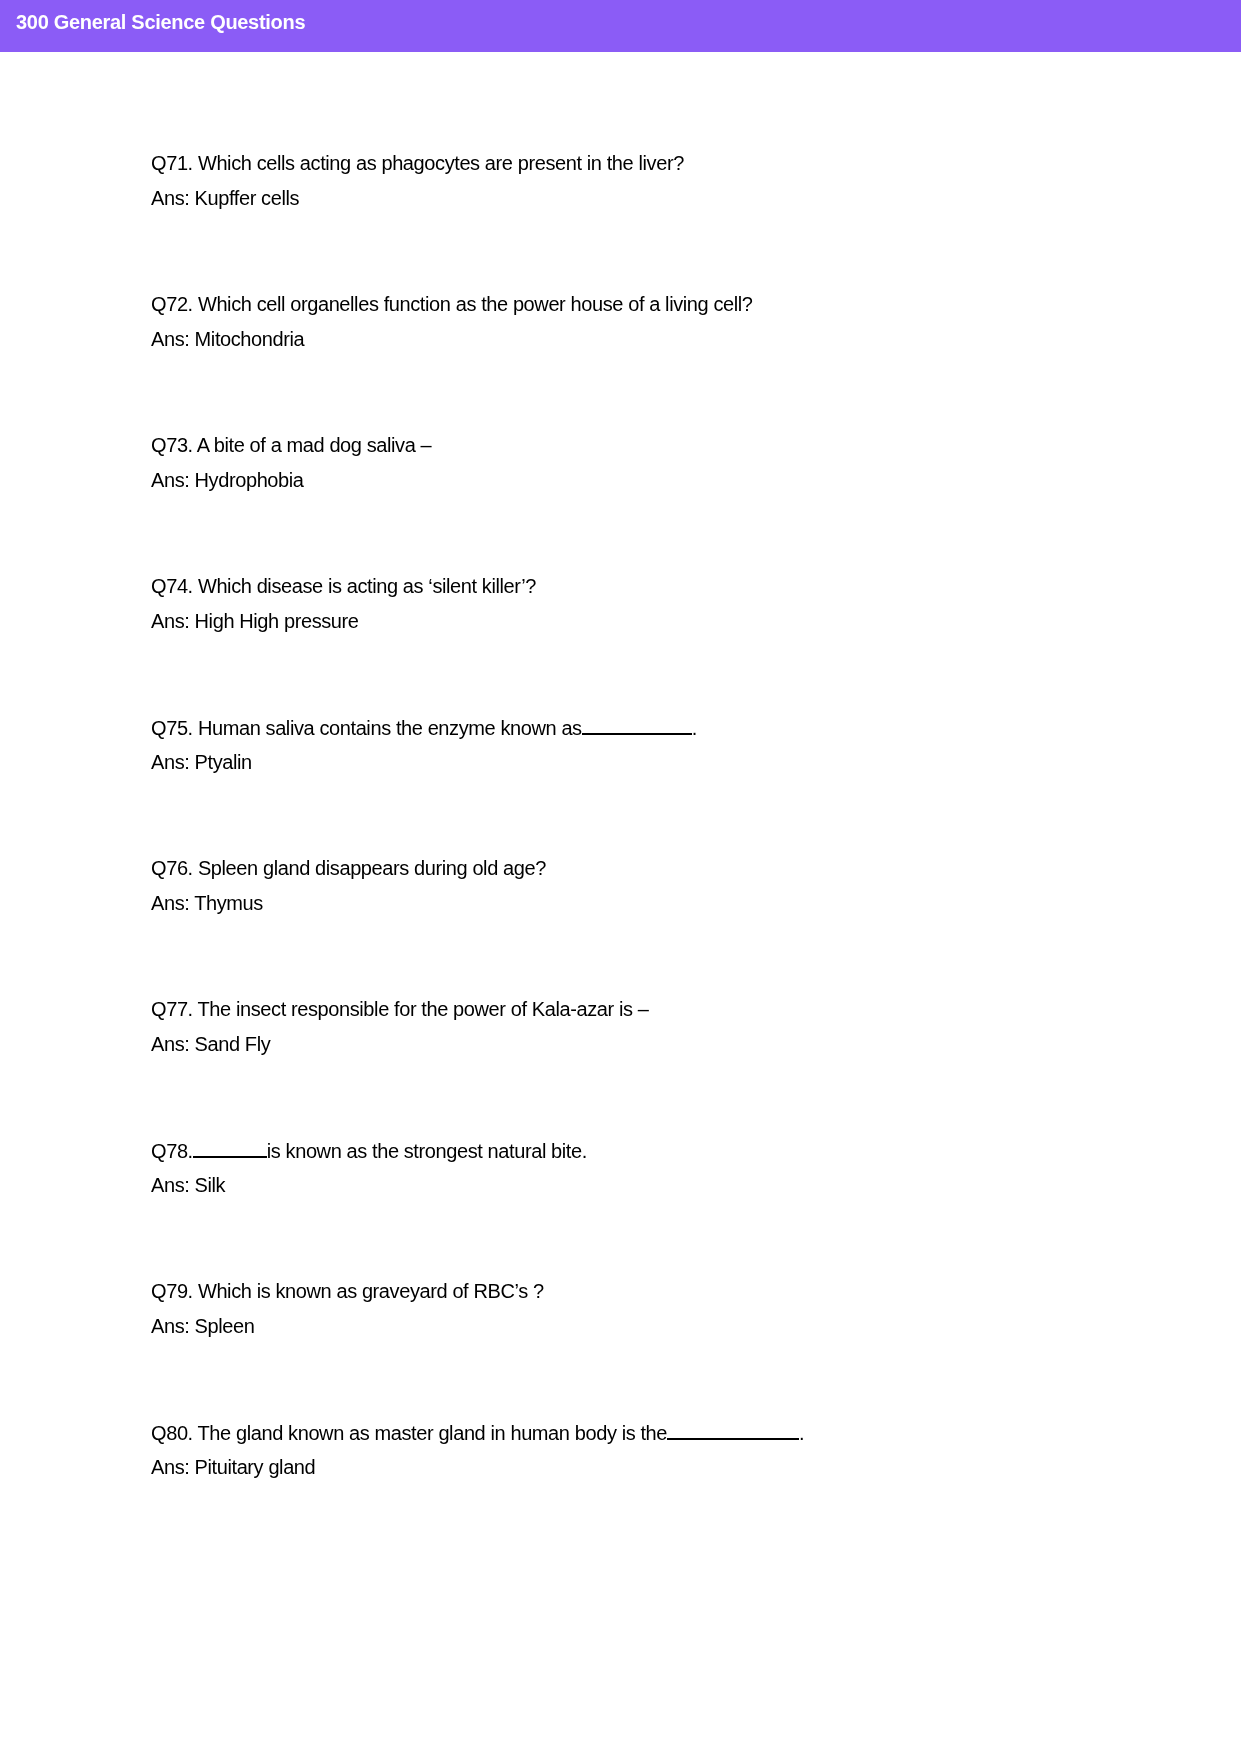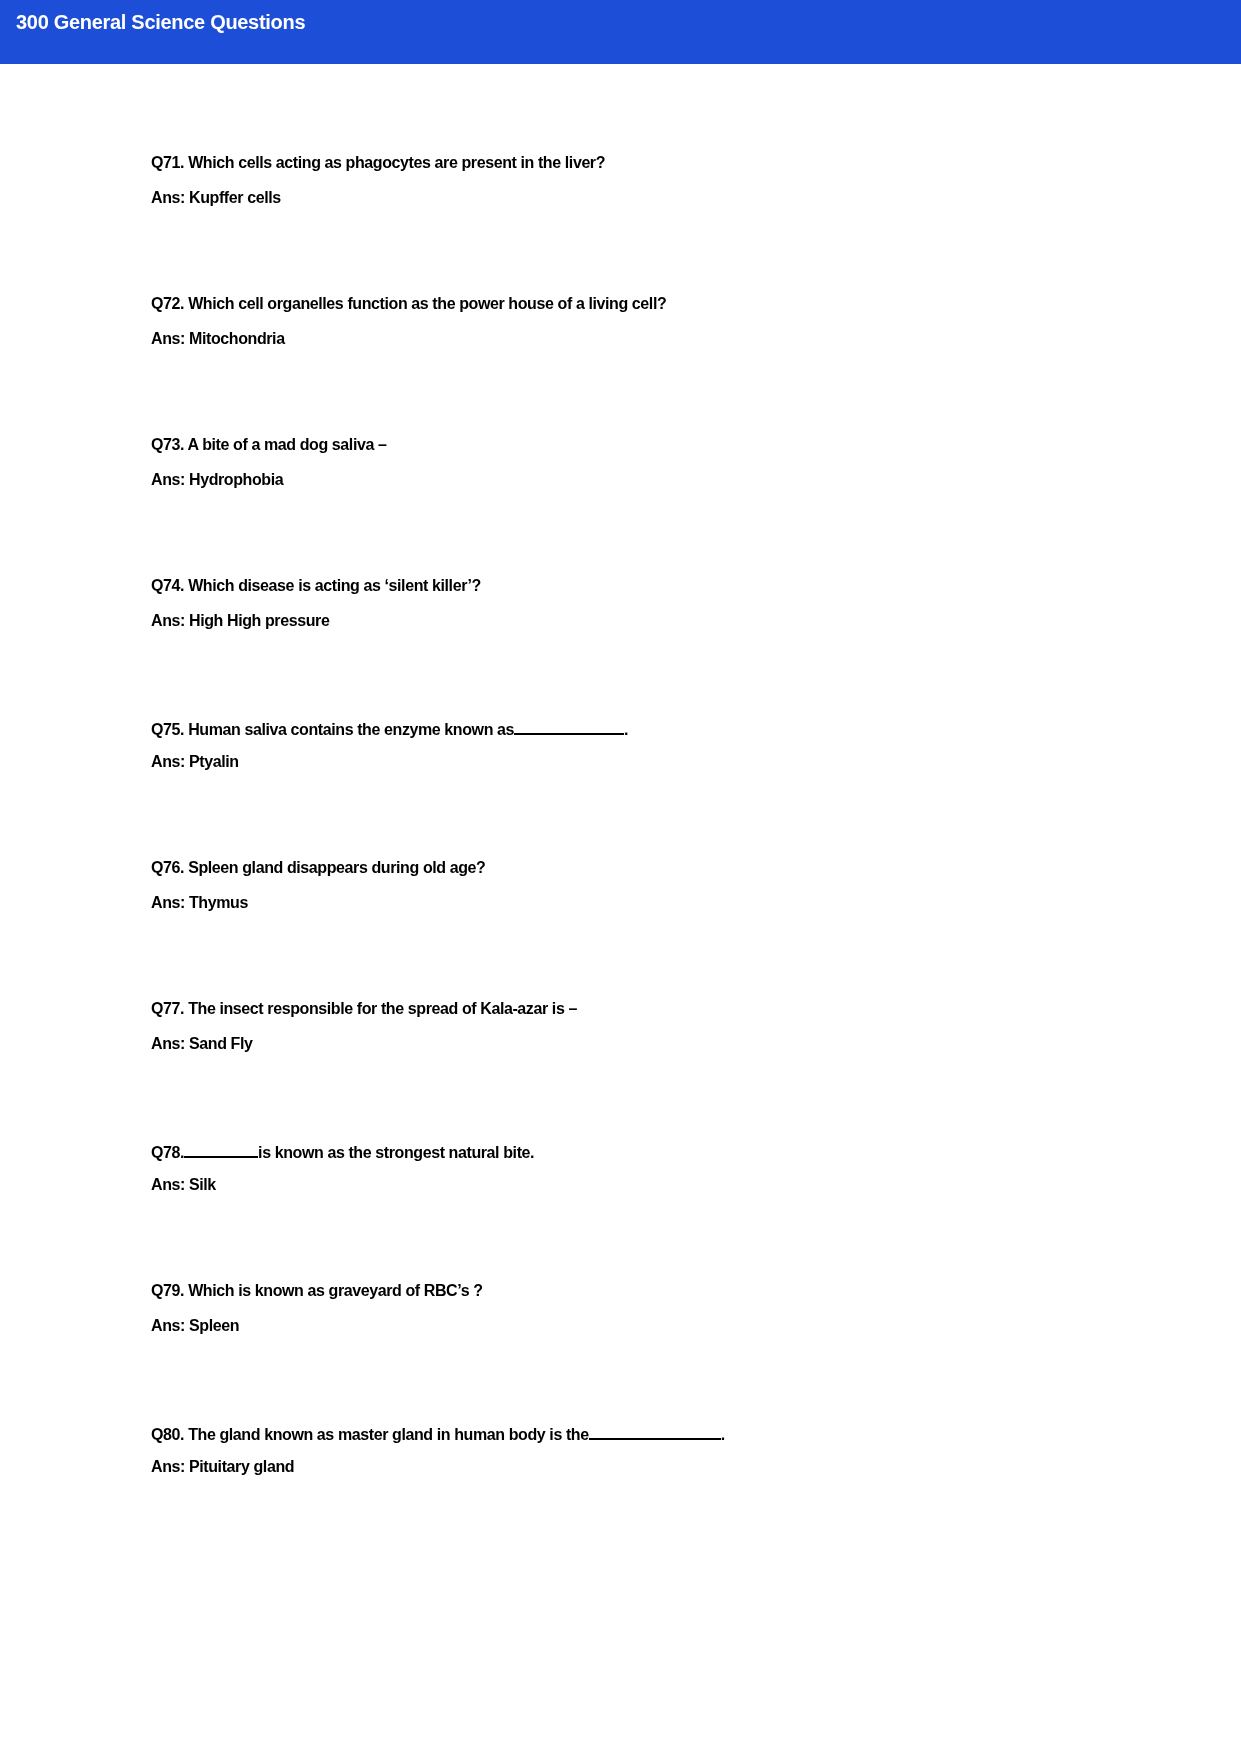--- a/index.html
+++ b/index.html
@@ -1,22 +1,22 @@
 <!DOCTYPE html>
 <html><head>
 <meta charset="utf-8">
 <style>
   html, body { margin:0; padding:0; background:#ffffff; }
   body { width:1241px; height:1755px; position:relative; overflow:hidden;
          font-family:"Liberation Sans", sans-serif; }
-  .header { position:absolute; left:0; top:0; width:1241px; height:64px; background:#1d4ed8; }
+  .header { position:absolute; left:0; top:0; width:1241px; height:52px; background:#8b5cf6; }
   .header-title { position:absolute; left:16px; top:11px; color:#ffffff; font-weight:bold;
                   font-size:20px; letter-spacing:-0.3px; white-space:nowrap; }
   .qa { position:absolute; left:151px; width:1000px; }
-  .q, .a { position:absolute; left:0; font-weight:bold; font-size:16px; color:#000;
+  .q, .a { position:absolute; left:0; font-weight:normal; font-size:20px; color:#000;
            white-space:nowrap; letter-spacing:-0.4px; line-height:24px; }
   .q { top:0; }
   .a { top:35px; }
   .blank { display:inline-block; border-bottom:2px solid #000; height:18px; vertical-align:baseline; }
 </style>
 </head>
 <body>
 
 <div class="header">
   <div class="header-title">300 General Science Questions</div>
@@ -41,21 +41,21 @@
     </div>
     <div class="qa" style="top: 715px;">
       <div class="q"><span>Q75. Human saliva contains the enzyme known as</span><span class="blank" style="width: 110px;"></span><span>.</span></div>
       <div class="a">Ans: Ptyalin</div>
     </div>
     <div class="qa" style="top: 856px;">
       <div class="q"><span>Q76. Spleen gland disappears during old age?</span></div>
       <div class="a">Ans: Thymus</div>
     </div>
     <div class="qa" style="top: 997px;">
-      <div class="q"><span>Q77. The insect responsible for the spread of Kala-azar is –</span></div>
+      <div class="q"><span>Q77. The insect responsible for the power of Kala-azar is –</span></div>
       <div class="a">Ans: Sand Fly</div>
     </div>
     <div class="qa" style="top: 1138px;">
       <div class="q"><span>Q78.</span><span class="blank" style="width: 74px;"></span><span>is known as the strongest natural bite.</span></div>
       <div class="a">Ans: Silk</div>
     </div>
     <div class="qa" style="top: 1279px;">
       <div class="q"><span>Q79. Which is known as graveyard of RBC’s ?</span></div>
       <div class="a">Ans: Spleen</div>
     </div>

